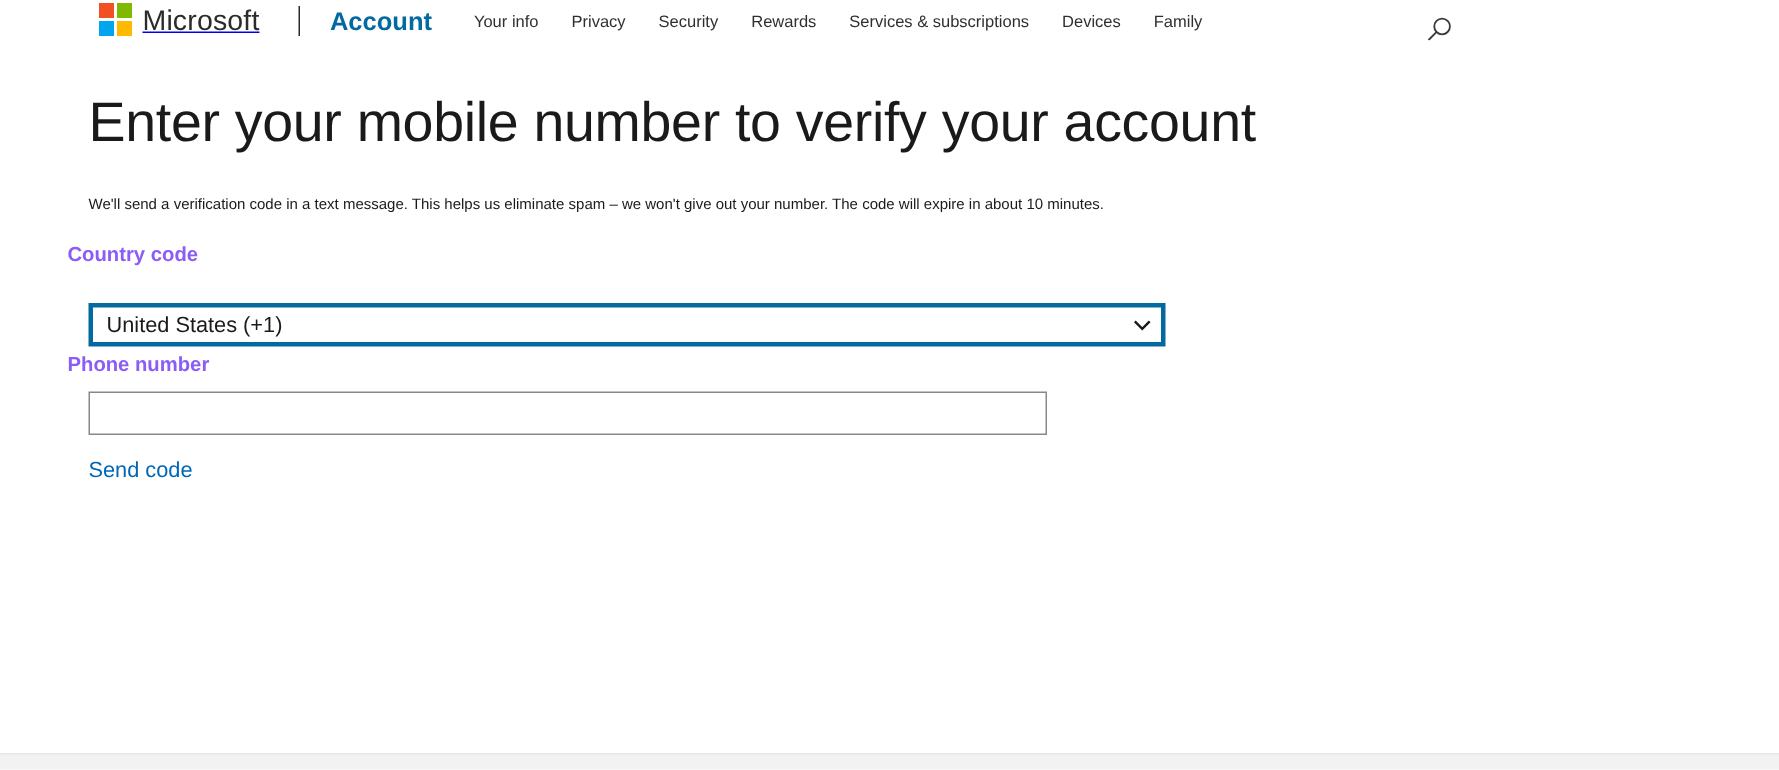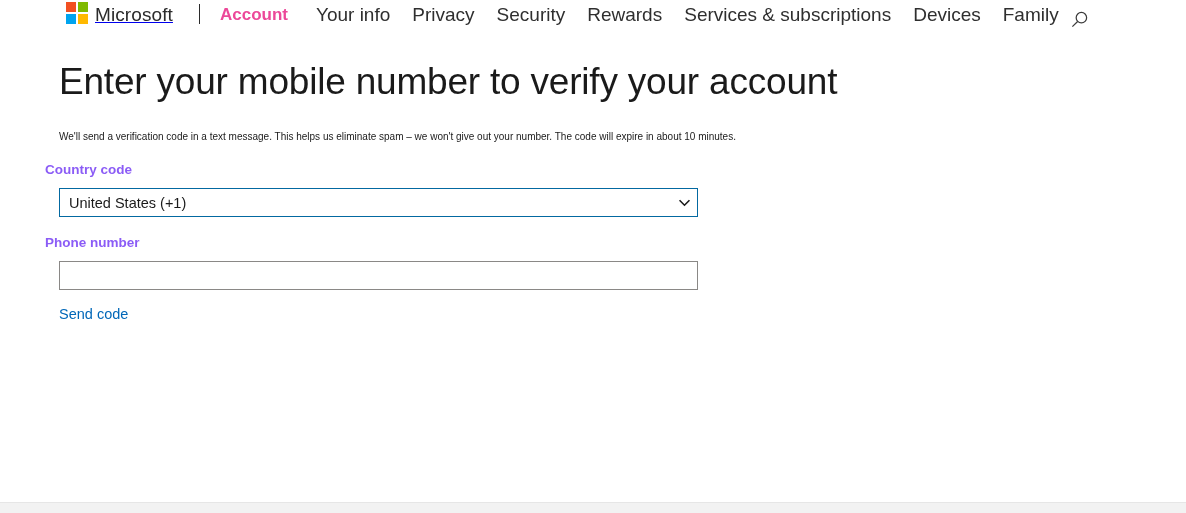--- a/index.html
+++ b/index.html
@@ -64,36 +64,36 @@
     width: 1px;
     height: 20px;
     background: #2b2b2b;
     margin: 0 0 3px 26px;
     flex: none;
   }
 
   .nav-title {
     font-size: 17px;
     font-weight: bold;
-    color: #ec4899;
+    color: #0369a1;
     margin-left: 20px;
     margin-bottom: 2px;
     line-height: 20px;
     white-space: nowrap;
   }
 
   .nav-links {
     display: flex;
     align-items: flex-end;
     margin-left: 17px;
     margin-bottom: 3px;
     gap: 0;
   }
   .nav-link {
-    font-size: 19px;
+    font-size: 11px;
     color: #2f2f2f;
     text-decoration: none;
     white-space: nowrap;
     padding: 0 11px;
     line-height: 18px;
     display: inline-flex;
     align-items: center;
   }
   .nav-caret {
     display: inline-block;
@@ -163,25 +163,25 @@
     font-weight: bold;
     color: #8b5cf6;
     line-height: 18px;
   }
   .label-country { top: 134px; }
   .label-phone   { top: 207px; }
 
   .select-wrap {
     position: absolute;
     left: 59px;
-    top: 161px;
-    width: 639px;
+    top: 175px;
+    width: 718px;
     height: 29px;
     box-sizing: border-box;
-    border: 1px solid #0369a1;
+    border: 3px solid #0369a1;
     background: #ffffff;
     display: flex;
     align-items: center;
     cursor: pointer;
   }
   .select-value {
     font-size: 14.5px;
     color: #1a1a1a;
     padding-left: 9px;
     line-height: 18px;

